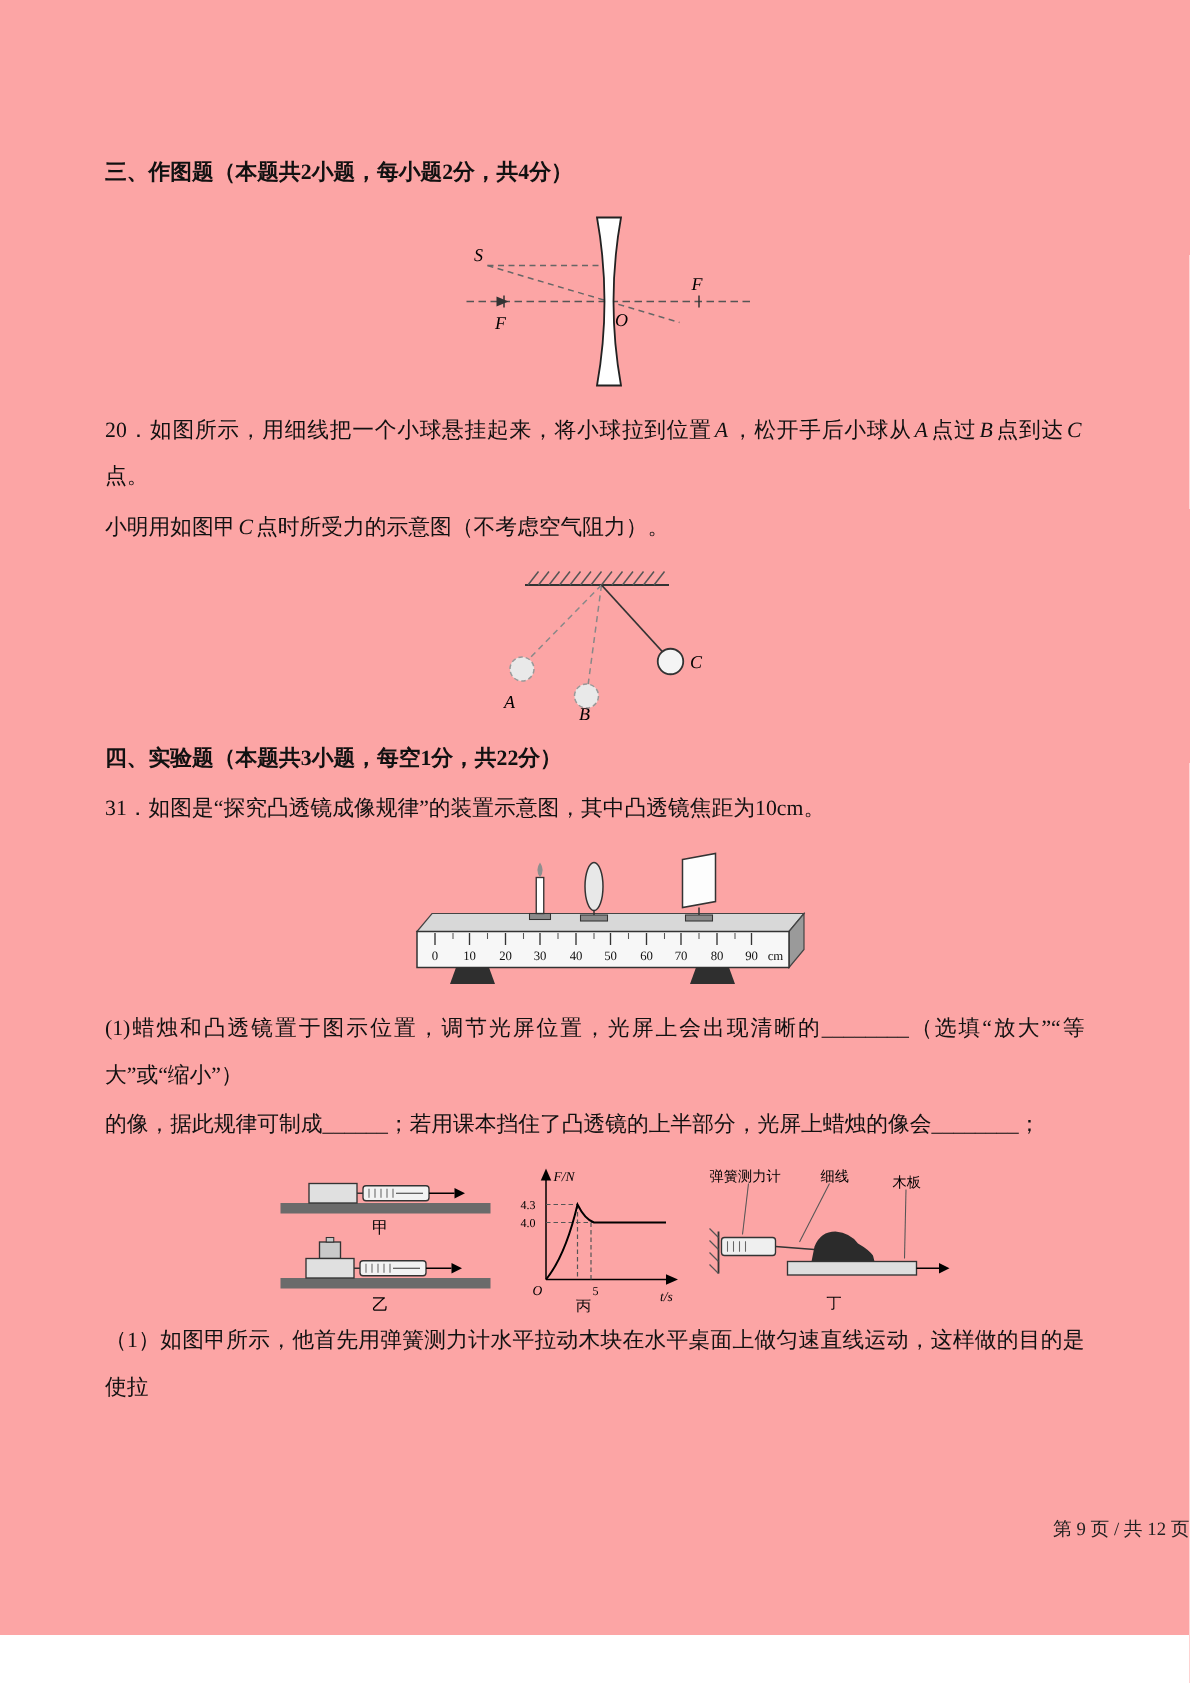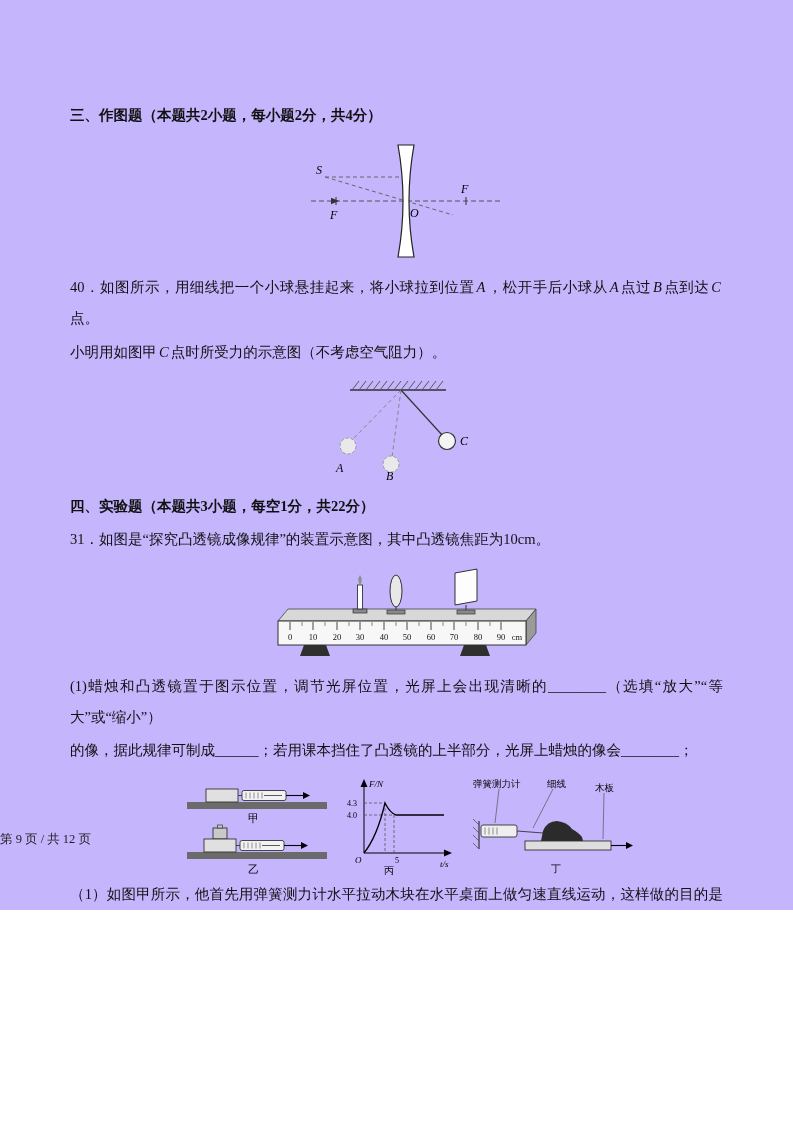--- a/index.html
+++ b/index.html
@@ -1,27 +1,27 @@
 <!DOCTYPE html>
 <html><head>
 <meta charset="utf-8">
 <style>
   html,body{margin:0;padding:0;background:#fff;}
-  .page{position:relative;width:793px;height:910px;background:#c4b5fd;overflow:hidden;
+  .page{position:relative;width:793px;height:1090px;background:#fca5a5;overflow:hidden;
         font-family:"Liberation Serif","DejaVu Serif",serif;font-size:14.5px;color:#111;}
   .content{padding:90px 70px 0 70px;}
   p{margin:2px 0;line-height:2.15;text-align:justify;}
   .sec-title{font-weight:bold;margin-top:10px;}
   i.var{font-style:italic;margin:0 2px;font-family:"Liberation Serif",serif;}
   .fig{display:block;margin:8px 0;}
   .fig-q29{margin-left:233px;}
   .fig-q30{margin-left:258px;}
   .fig-q31{margin-left:198px;}
   .figrow{display:flex;align-items:flex-start;margin:8px 0 4px 112px;gap:12px;}
-  .footer{position:absolute;left:0;right:0;bottom:62px;text-align:left;font-size:12.5px;color:#222;}
+  .footer{position:absolute;left:0;right:0;bottom:62px;text-align:right;font-size:12.5px;color:#222;}
   svg text{font-family:"Liberation Serif","DejaVu Serif",serif;}
   .svgvar{font-style:italic;}
 </style>
 </head>
 <body>
 
 <div class="page">
   <div class="content">
 
     <p class="sec-title">三、作图题（本题共2小题，每小题2分，共4分）</p>
@@ -34,21 +34,21 @@
       <line x1="22" y1="38" x2="150" y2="76" stroke="#666" stroke-width="1" stroke-dasharray="4 3"></line>
       <path d="M95,6 L111,6 Q101,62 111,118 L95,118 Q105,62 95,6 Z" fill="#ffffff" stroke="#222" stroke-width="1.2"></path>
       <line x1="163" y1="58" x2="163" y2="66" stroke="#333" stroke-width="1"></line>
       <line x1="33" y1="58" x2="33" y2="66" stroke="#333" stroke-width="1"></line>
       <text class="svgvar" x="13" y="35" font-size="12">S</text>
       <text class="svgvar" x="158" y="54" font-size="12">F</text>
       <text class="svgvar" x="27" y="80" font-size="12">F</text>
       <text class="svgvar" x="107" y="78" font-size="12">O</text>
     </svg>
 
-    <p><span>40．如图所示，用细线把一个小球悬挂起来，将小球拉到位置</span><i class="var">A</i><span>，松开手后小球从</span><i class="var">A</i><span>点过</span><i class="var">B</i><span>点到达</span><i class="var">C</i><span>点。</span></p>
+    <p><span>20．如图所示，用细线把一个小球悬挂起来，将小球拉到位置</span><i class="var">A</i><span>，松开手后小球从</span><i class="var">A</i><span>点过</span><i class="var">B</i><span>点到达</span><i class="var">C</i><span>点。</span></p>
     <p><span>小明用如图甲</span><i class="var">C</i><span>点时所受力的示意图（不考虑空气阻力）。</span></p>
 
     <svg class="fig fig-q30" viewBox="0 0 170 105" width="170" height="105">
       <line x1="22" y1="14" x2="118" y2="14" stroke="#333" stroke-width="1.3"></line>
       <g stroke="#555" stroke-width="1">
         <line x1="24" y1="14" x2="31" y2="5"></line>
           <line x1="31" y1="14" x2="38" y2="5"></line>
           <line x1="38" y1="14" x2="45" y2="5"></line>
         <line x1="45" y1="14" x2="52" y2="5"></line>
           <line x1="52" y1="14" x2="59" y2="5"></line>

